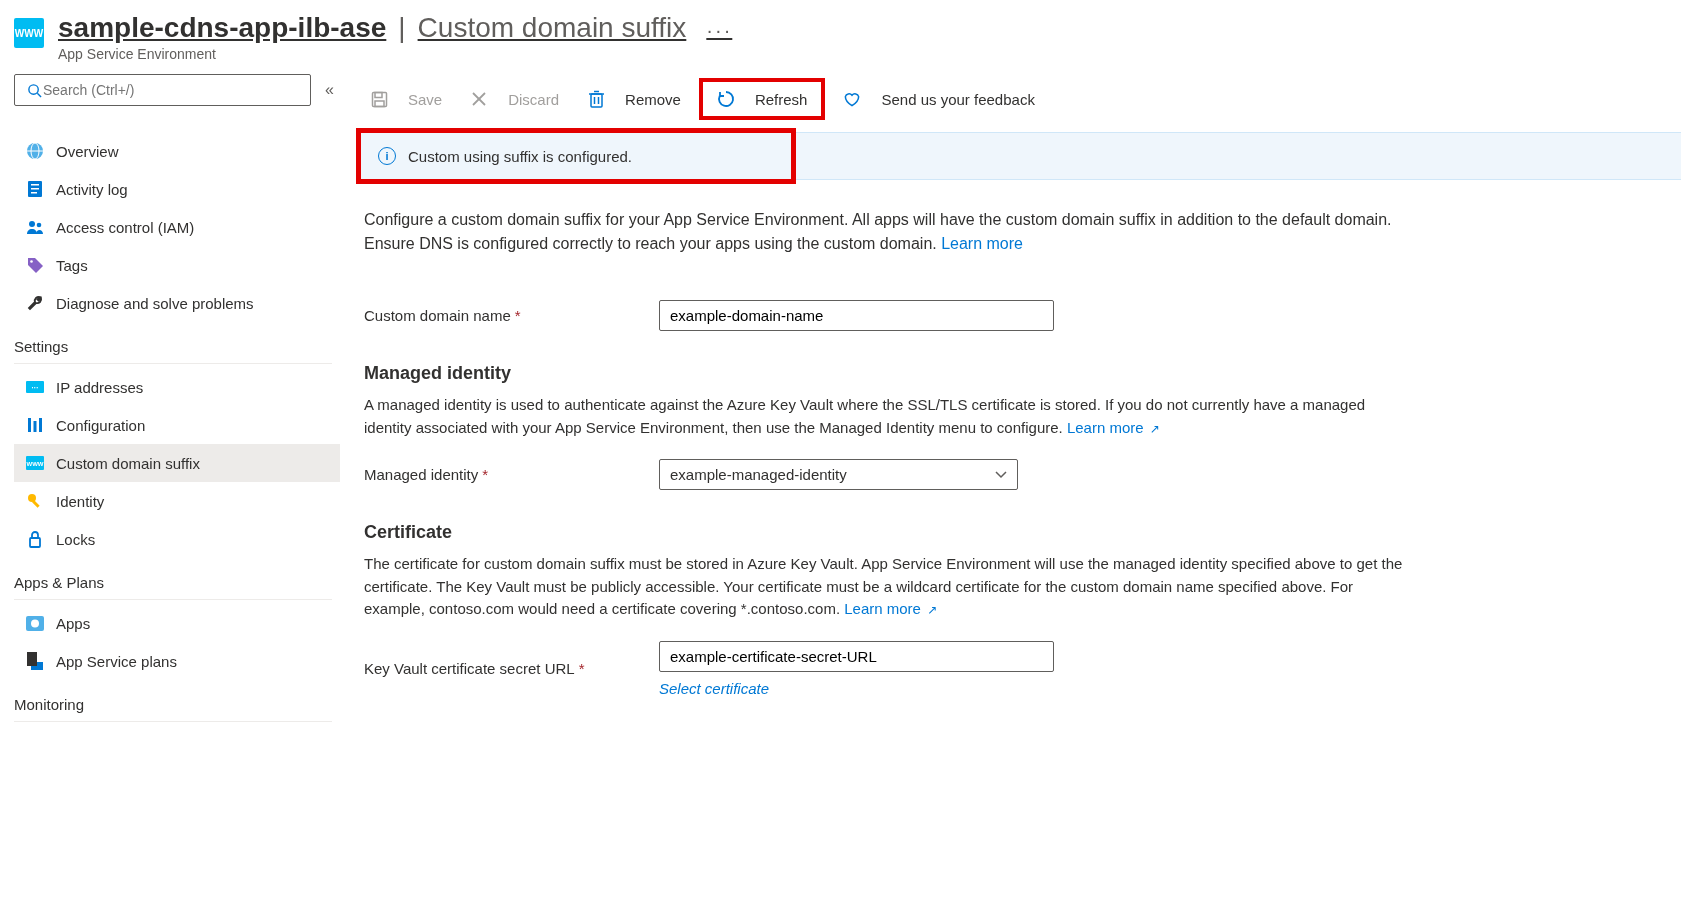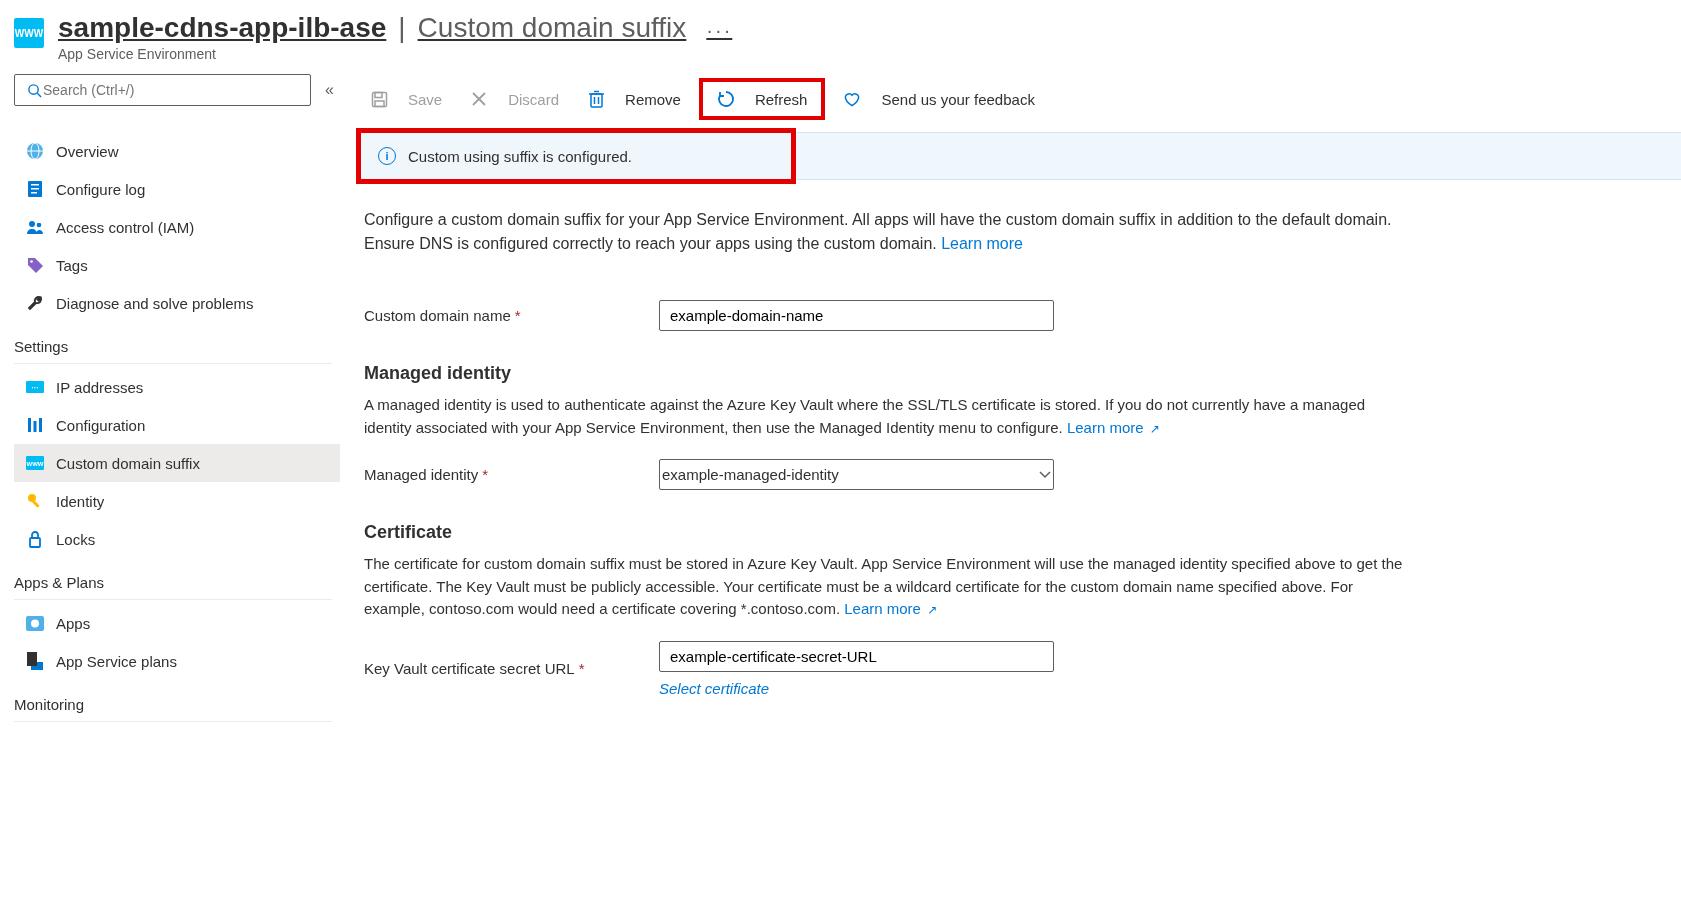--- a/index.html
+++ b/index.html
@@ -46,21 +46,21 @@
     
     .content-body { padding: 28px 28px 20px 24px; max-width: 1100px; }
     .description { font-size: 16px; line-height: 1.5; color: #323130; margin-bottom: 44px; }
     .link { color: #0078d4; cursor: pointer; }
     .ext-icon { font-size: 12px; margin-left: 2px; }
     
     .form-row { display: flex; align-items: center; margin-bottom: 32px; }
     .form-label { width: 295px; font-size: 15px; color: #323130; }
     .required { color: #a4262c; margin-left: 4px; }
     .form-input { width: 395px; border: 1px solid #605e5c; border-radius: 2px; padding: 6px 10px; font-size: 15px; outline: none; }
-    .form-select { width: 395px; border: 1px solid #605e5c; border-radius: 2px; padding: 6px 2px; font-size: 15px; display: flex; align-items: center; justify-content: space-between; cursor: pointer; }
+    .form-select { width: 359px; border: 1px solid #605e5c; border-radius: 2px; padding: 6px 10px; font-size: 15px; display: flex; align-items: center; justify-content: space-between; cursor: pointer; }
     .chevron { color: #605e5c; }
     
     .section-heading { font-size: 18px; font-weight: 600; margin-bottom: 10px; }
     .section-desc { font-size: 15px; line-height: 1.5; color: #323130; margin-bottom: 20px; }
     
     .select-cert-link { color: #0078d4; font-size: 15px; margin-top: 8px; cursor: pointer; font-style: italic; }
     
     
     .ic-blue { color: #0078d4; }
     .ic-cyan { color: #00bcf2; }
@@ -117,21 +117,21 @@
     </div>
     <div class="nav-item">
       <span class="nav-icon ic-blue">
         <svg width="16" height="18" viewBox="0 0 16 18">
             <rect x="1" y="1" width="14" height="16" rx="1" fill="#0078d4"></rect>
             <rect x="4" y="4" width="8" height="1.5" fill="#fff"></rect>
             <rect x="4" y="8" width="8" height="1.5" fill="#fff"></rect>
             <rect x="4" y="12" width="6" height="1.5" fill="#fff"></rect>
           </svg>
       </span>
-      <span>Configure log</span>
+      <span>Activity log</span>
     </div>
     <div class="nav-item">
       <span class="nav-icon ic-blue">
         <svg width="18" height="16" viewBox="0 0 18 16" fill="#0078d4">
             <circle cx="6" cy="5" r="3"></circle>
             <circle cx="13" cy="6" r="2.3"></circle>
             <path d="M1 15c0-3 2-5 5-5s5 2 5 5z"></path>
             <path d="M10 15c0-2.3 1.5-4 3.5-4s3.5 1.7 3.5 4z"></path>
           </svg>
       </span>

